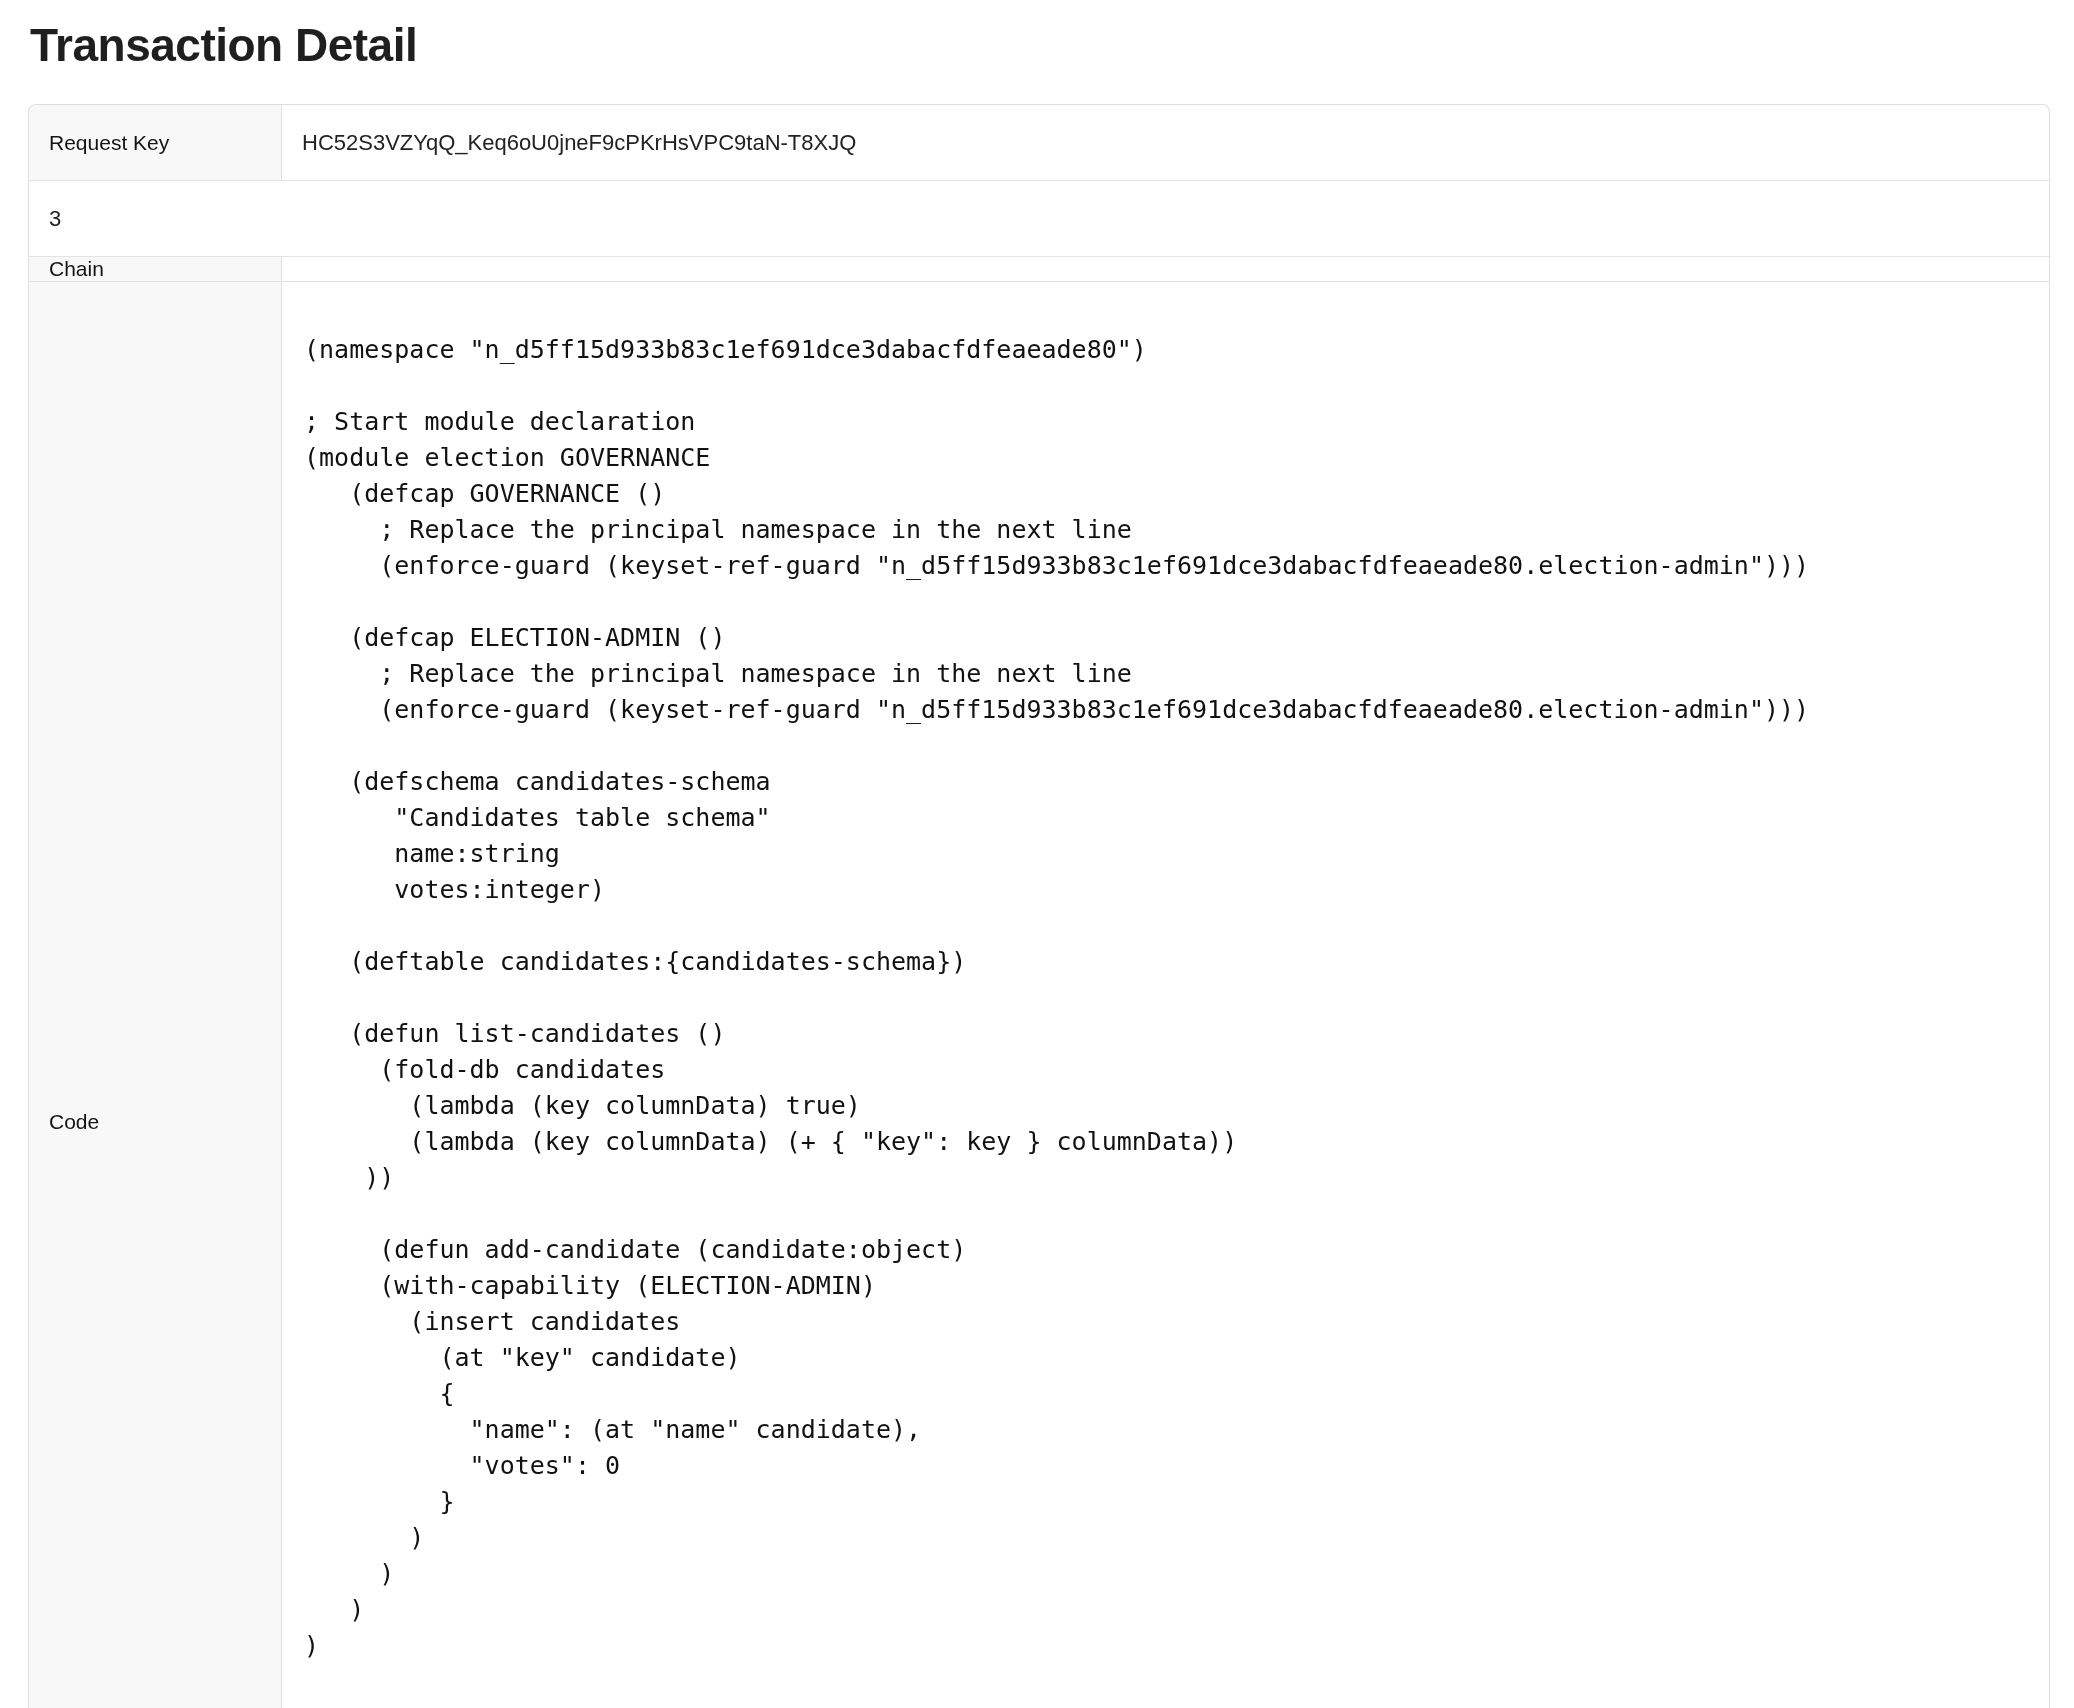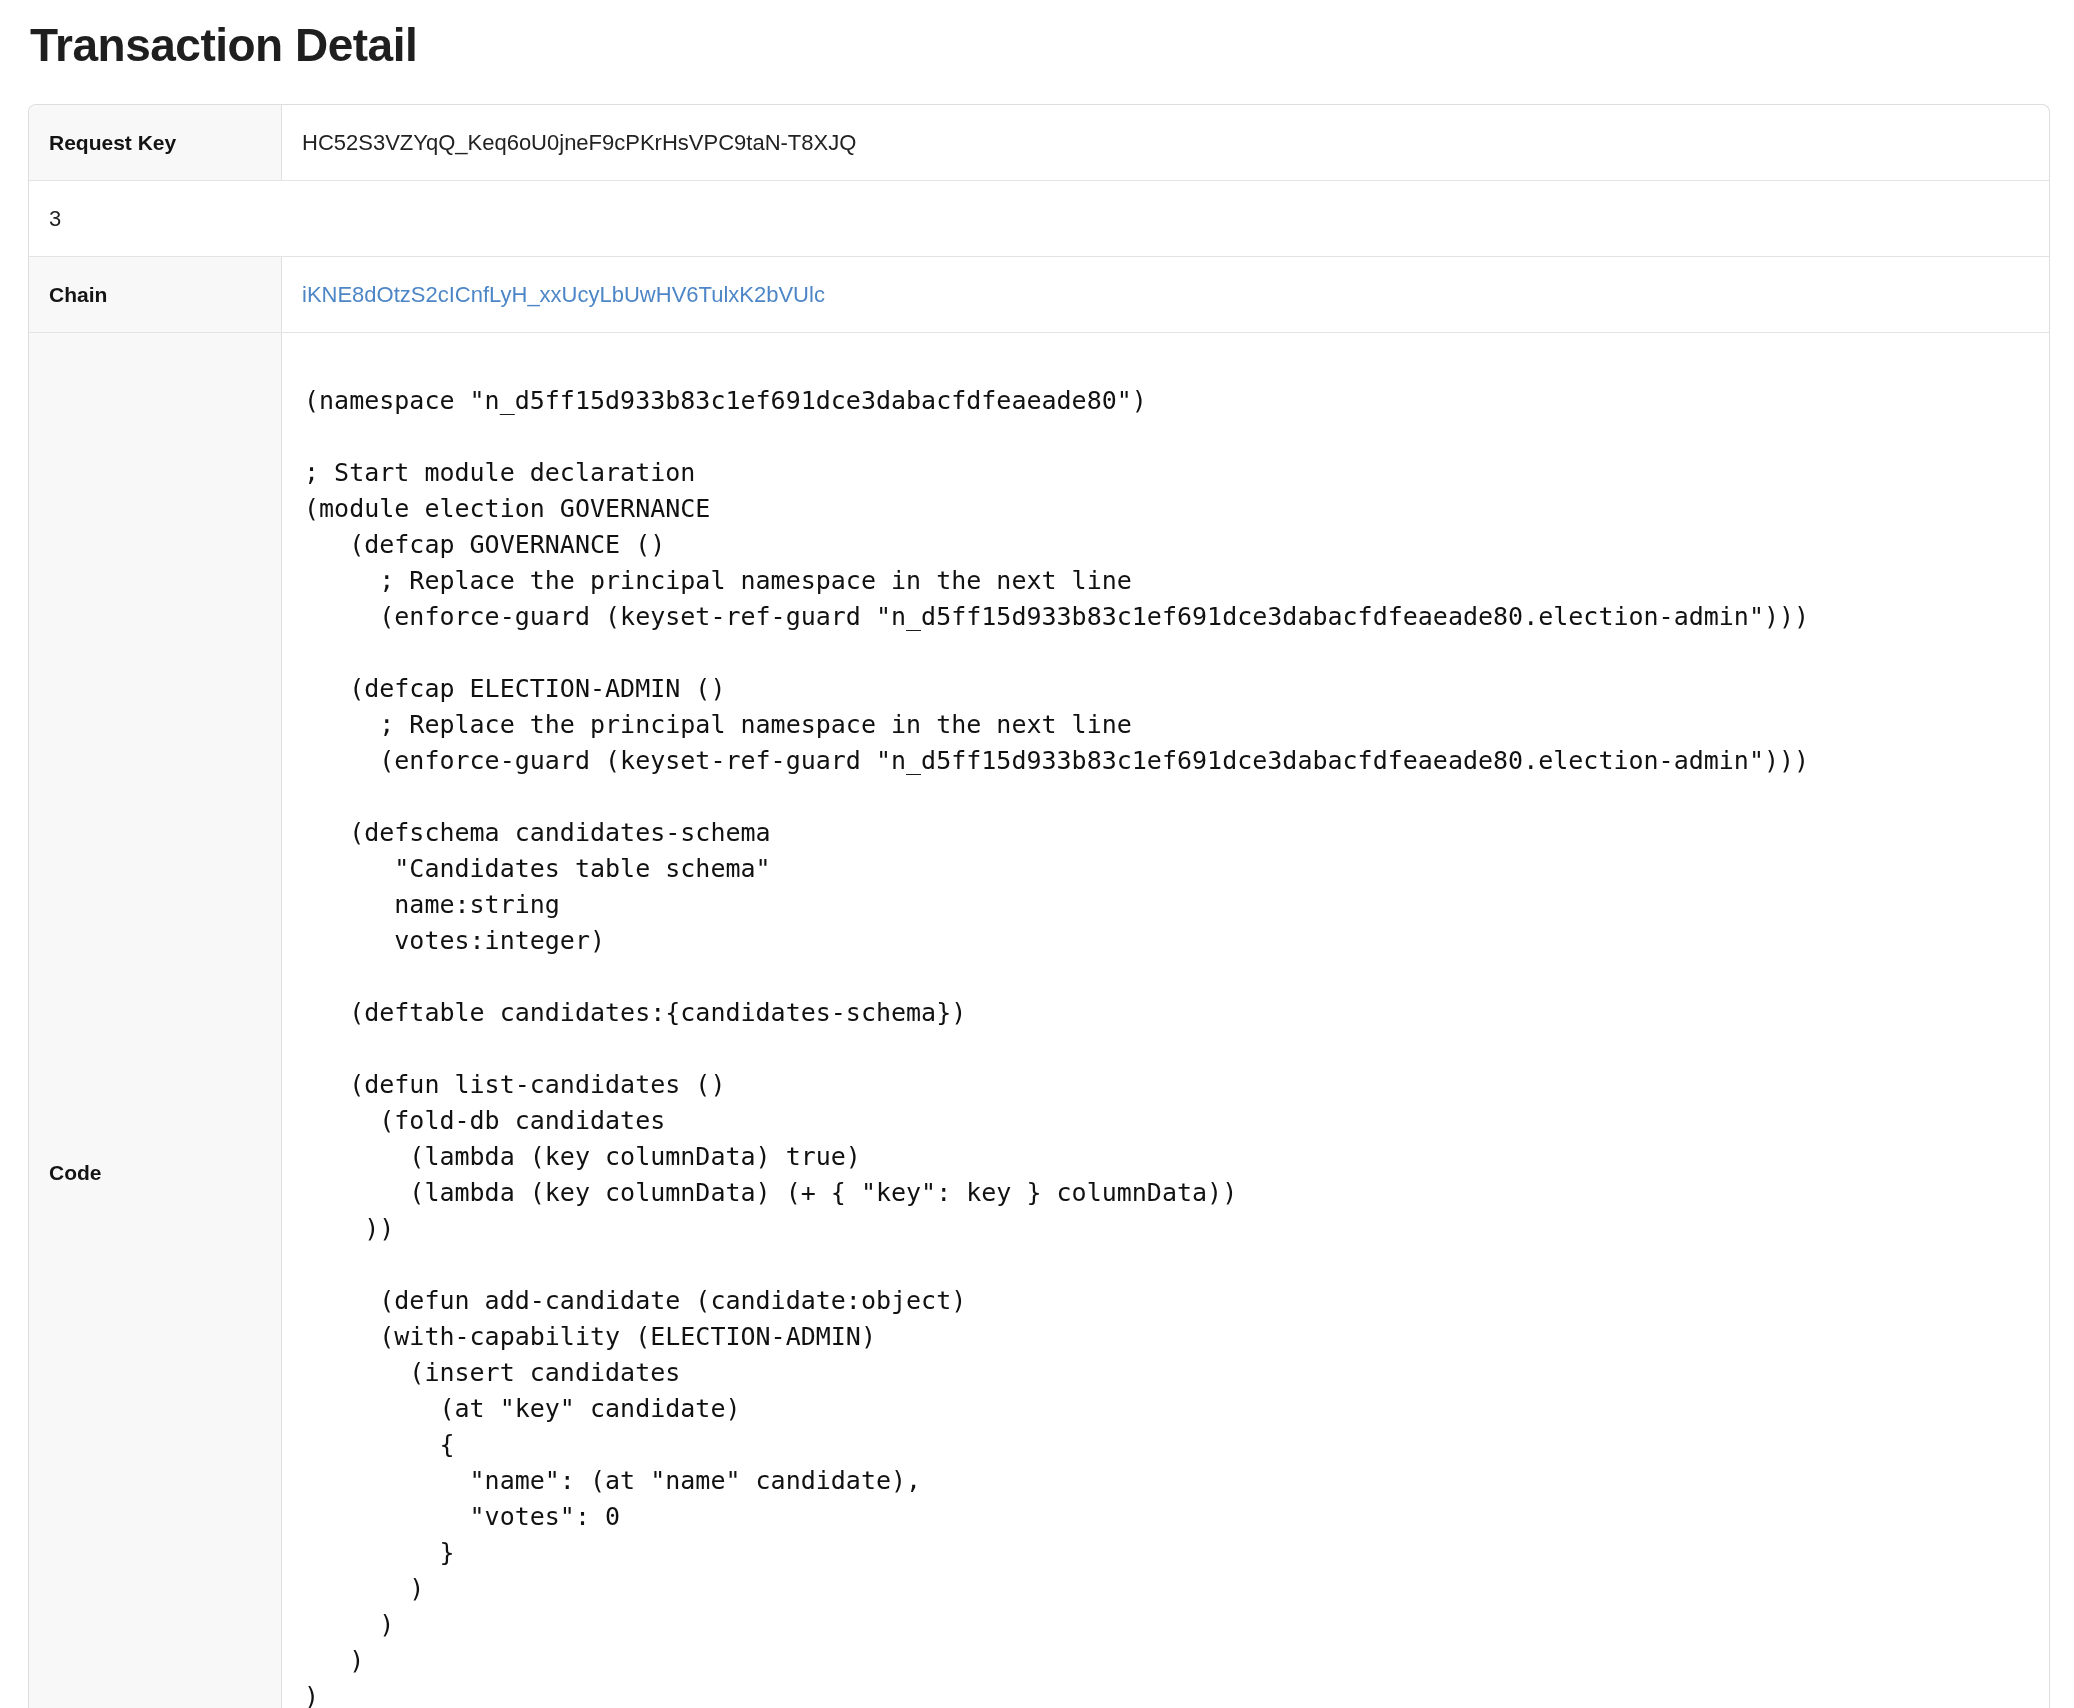--- a/index.html
+++ b/index.html
@@ -32,21 +32,21 @@
   .trow:last-child { border-bottom: none; }
   .tlabel {
     width: 253px;
     flex: 0 0 253px;
     background: #f8f8f8;
     border-right: 1px solid #e0e0e0;
     display: flex;
     align-items: center;
     padding-left: 20px;
     font-size: 21px;
-    font-weight: bold;
+    font-weight: normal;
     color: #141414;
   }
   .trow:first-child .tlabel { border-top-left-radius: 8px; }
   .tvalue {
     flex: 1 1 auto;
     min-height: 75px;
     display: flex;
     align-items: center;
     padding-left: 20px;
     font-size: 22px;
@@ -80,23 +80,20 @@
     <div class="tlabel">Request Key</div>
     <div class="tvalue">HC52S3VZYqQ_Keq6oU0jneF9cPKrHsVPC9taN-T8XJQ</div>
   </div>
 
   <div class="trow">
     <div class="tvalue">3</div>
   </div>
 
   <div class="trow">
     <div class="tlabel">Chain</div>
-    <div class="tvalue">
-      <a>iKNE8dOtzS2cICnfLyH_xxUcyLbUwHV6TulxK2bVUlc</a>
-    </div>
   </div>
 
   <div class="trow">
     <div class="tlabel">Code</div>
     <div class="tvalue code-cell">
       <pre>(namespace "n_d5ff15d933b83c1ef691dce3dabacfdfeaeade80")
 
 ; Start module declaration
 (module election GOVERNANCE
    (defcap GOVERNANCE ()

